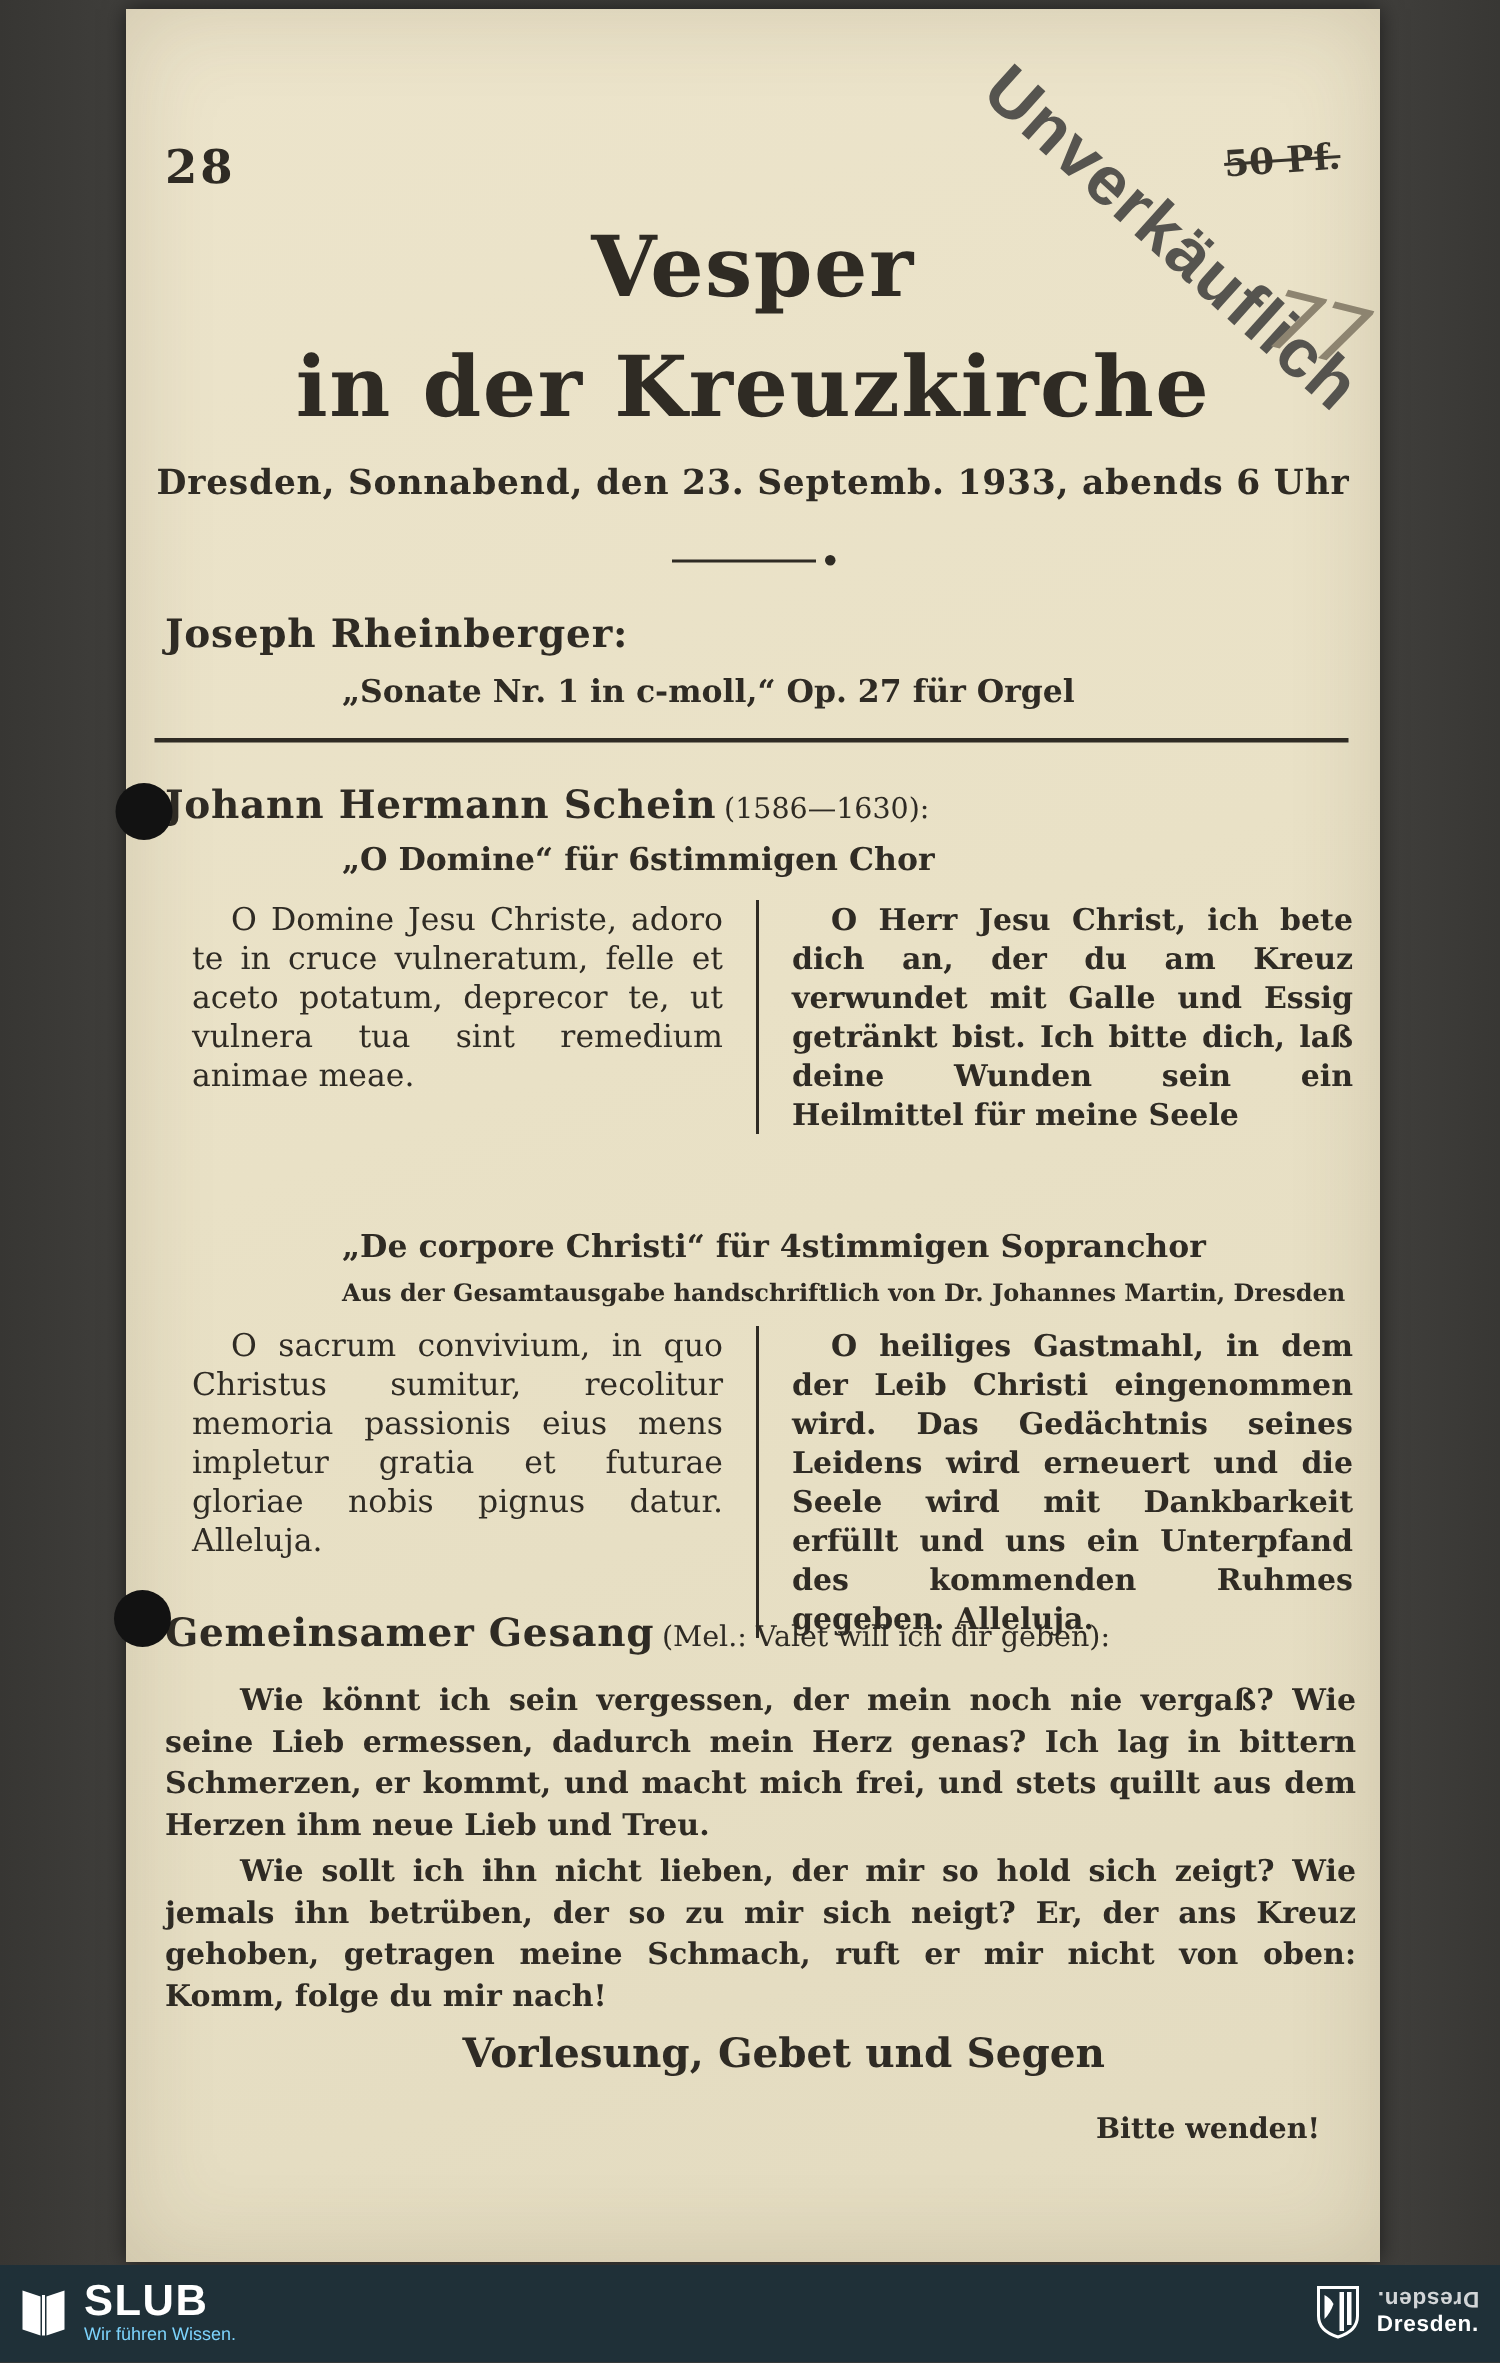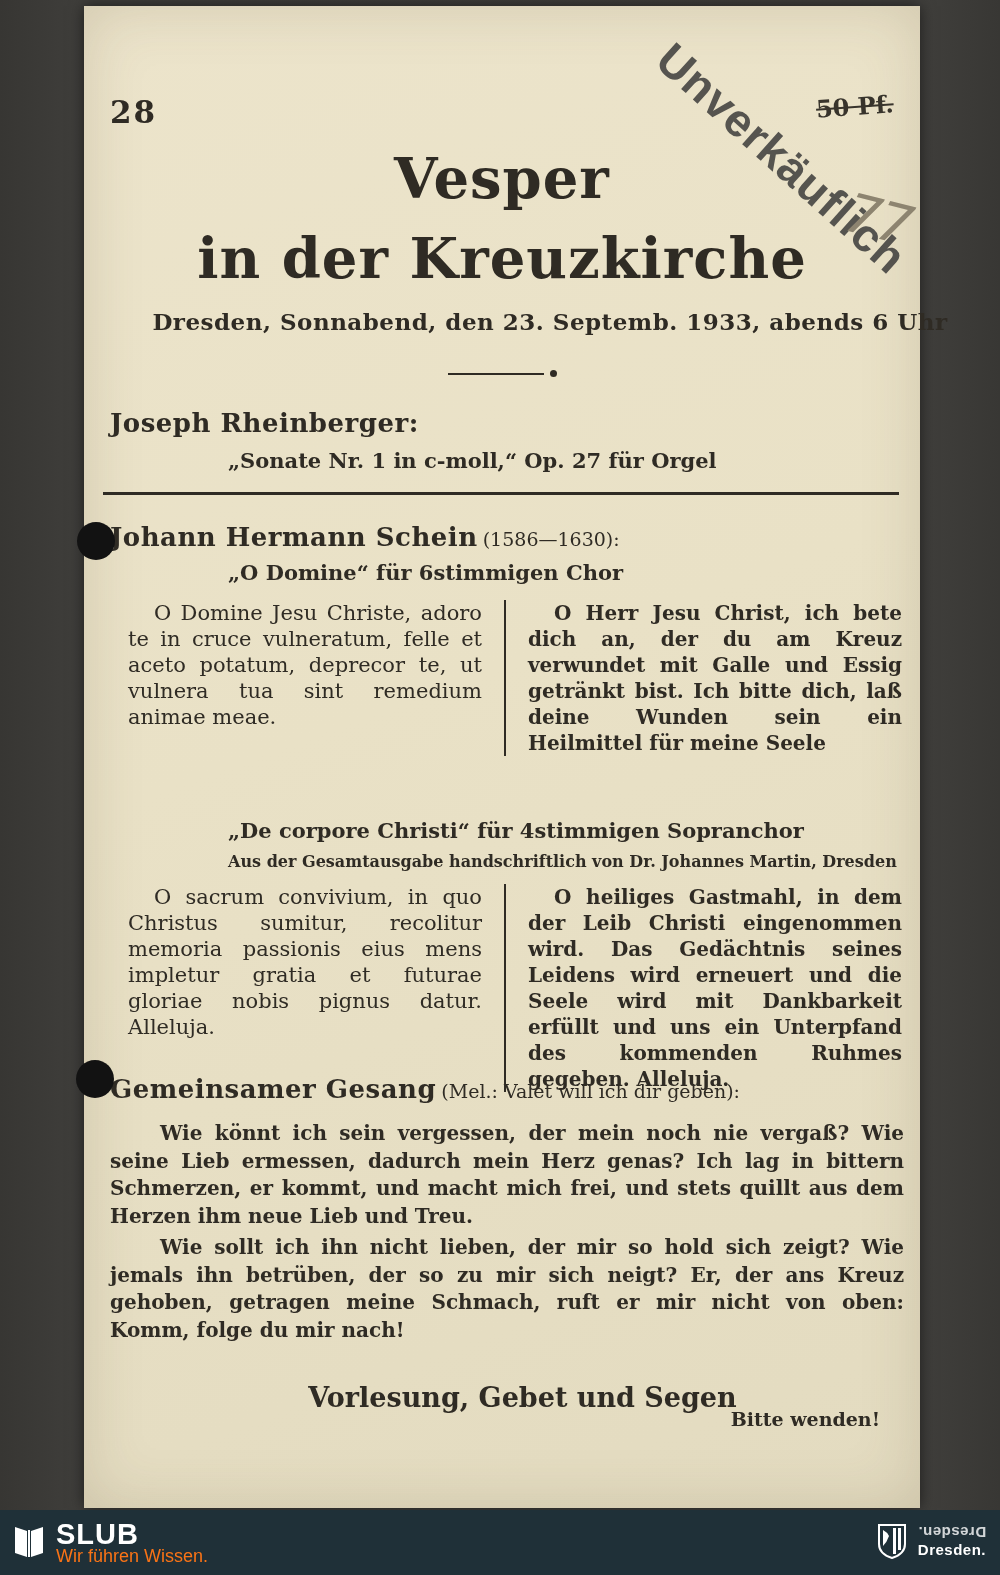--- a/index.html
+++ b/index.html
@@ -33,21 +33,21 @@
   }
   .handwritten {
     position:absolute; left:762px; top:182px;
     font-family:"DejaVu Sans", sans-serif; font-size:54px; font-style:italic;
     color:#8d8470; transform:rotate(14deg); letter-spacing:-2px;
   }
   .title-block { position:absolute; left:0; top:132px; width:836px; text-align:center; }
   .title-line { font-size:56px; font-weight:bold; line-height:80px; letter-spacing:1px; }
   .dateline {
     position:absolute; left:0; top:302px; width:836px; text-align:center;
-    font-size:23px; font-weight:bold; letter-spacing:0.5px;margin-left:48px;
+    font-size:23px; font-weight:bold; letter-spacing:0.5px;
   }
   .small-divider {
     position:absolute; left:0; top:364px; width:836px;
     display:flex; align-items:center; justify-content:center; gap:6px;
   }
   .small-divider .line { width:96px; height:2px; background:#2f2b24; }
   .small-divider .dot  { width:7px; height:7px; border-radius:50%; background:#2f2b24; }
 
   .sec-head { position:absolute; left:26px; white-space:nowrap; }
   .sec-head .name { font-size:26px; font-weight:bold; letter-spacing:0.5px; }
@@ -76,21 +76,21 @@
 
   .punch-hole { position:absolute; width:38px; height:38px; border-radius:50%; background:#121212; }
 
   .viewer-footer {
     position:absolute; left:0; bottom:0; width:1000px; height:65px;
     background:#1f3038;
     font-family:"Liberation Sans", sans-serif; color:#ffffff;
   }
   .slub-block { position:absolute; left:12px; top:9px; display:flex; align-items:center; gap:10px; }
   .slub-text .brand { font-size:29px; font-weight:bold; letter-spacing:1px; line-height:30px; }
-  .slub-text .tagline { font-size:18px; line-height:15px; color:#f97316; }
+  .slub-text .tagline { font-size:12px; line-height:15px; color:#7dd3fc; }
   .dresden-block { position:absolute; right:14px; top:12px; display:flex; align-items:center; gap:9px; }
   .dresden-text { display:flex; flex-direction:column; line-height:18px; }
   .dresden-text .flipped { transform:rotate(180deg); opacity:0.8; }
   .dresden-text span { font-size:15px; font-weight:bold; letter-spacing:0.5px; }
 </style>
 </head>
 <body>
 
 <div class="scan-bg"></div>
 
@@ -142,21 +142,21 @@
   </div>
 
   <div class="sec-head" style="top:1068px;">
     <span class="name">Gemeinsamer Gesang</span>
     <span class="years">(Mel.: Valet will ich dir geben):</span>
   </div>
 
   <div class="verse" style="top:1114px;">Wie könnt ich sein vergessen, der mein noch nie vergaß?  Wie seine Lieb ermessen, dadurch mein Herz genas?  Ich lag in bittern Schmerzen, er kommt, und macht mich frei, und stets quillt aus dem Herzen ihm neue Lieb und Treu.</div>
   <div class="verse" style="top:1228px;">Wie sollt ich ihn nicht lieben, der mir so hold sich zeigt?  Wie jemals ihn betrüben, der so zu mir sich neigt?  Er, der ans Kreuz gehoben, getragen meine Schmach, ruft er mir nicht von oben: Komm, folge du mir nach!</div>
 
-  <div class="closing-line" style="top:1376px;padding-left:41px;">Vorlesung, Gebet und Segen</div>
+  <div class="closing-line" style="top:1348px;padding-left:41px;">Vorlesung, Gebet und Segen</div>
   <div class="turn-note" style="top:1402px;text-align:right;">Bitte wenden!</div>
 
   <div class="punch-hole" style="left:-7px; top:516px;"></div>
   <div class="punch-hole" style="left:-8px; top:1054px;"></div>
 </div>
 
 <div class="viewer-footer">
   <div class="slub-block">
     <svg width="34" height="38" viewBox="0 0 34 38">
       <path d="M3 4 L15 8 L15 34 L3 30 Z" fill="#ffffff"></path>

